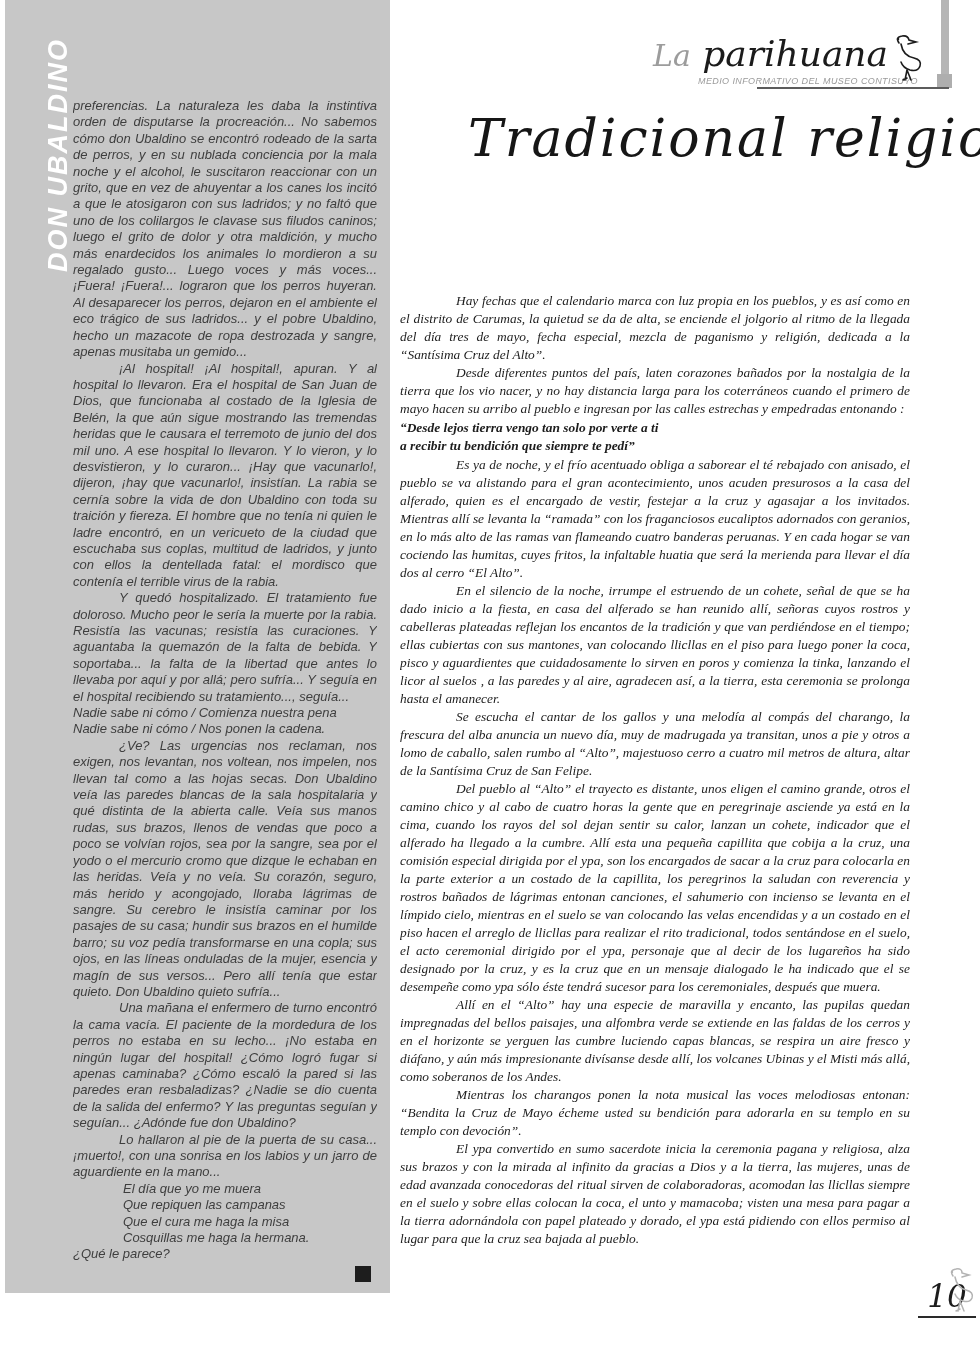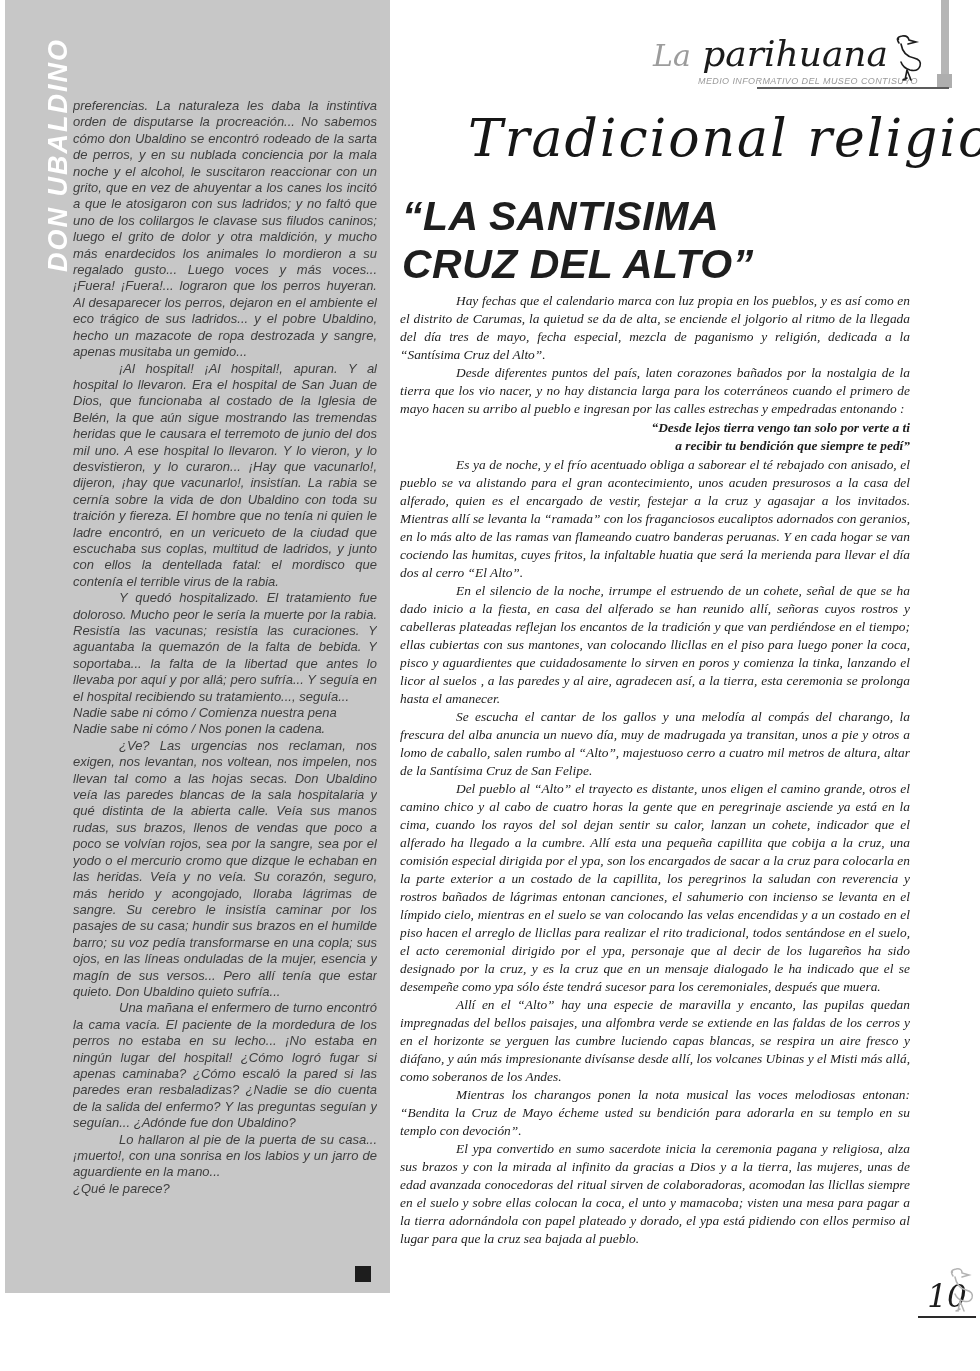--- a/index.html
+++ b/index.html
@@ -138,21 +138,21 @@
     overflow: hidden;
     font-size: 13.4px;
     line-height: 18px;
     font-style: italic;
     color: #1c1c1c;
     text-align: justify;
     font-family: Liberation Serif, serif;
   }
   .main-text p { margin: 0; text-indent: 56px; }
   .main-text .verse-center {
-    text-align: right;
+    text-align: left;
     font-weight: bold;
     margin: 1px 0;
   }
 
   
   .page-number {
     position: absolute;
     left: 918px; top: 1278px;
     width: 58px;
     font-family: "DejaVu Serif", serif;
@@ -176,20 +176,26 @@
         <p class="noindent">preferencias. La naturaleza les daba la instintiva orden de disputarse la procreación... No sabemos cómo don Ubaldino se encontró rodeado de la sarta de perros, y en su nublada conciencia por la mala noche y el alcohol, le suscitaron reaccionar con un grito, que en vez de ahuyentar a los canes los incitó a que le atosigaron con sus ladridos; y no faltó que uno de los colilargos le clavase sus filudos caninos; luego el grito de dolor y otra maldición, y mucho más enardecidos los animales lo mordieron a su regalado gusto... Luego voces y más voces... ¡Fuera! ¡Fuera!... lograron que los perros huyeran. Al desaparecer los perros, dejaron en el ambiente el eco trágico de sus ladridos... y el pobre Ubaldino, hecho un mazacote de ropa destrozada y sangre, apenas musitaba un gemido...</p>
         <p>¡Al hospital! ¡Al hospital!, apuran. Y al hospital lo llevaron. Era el hospital de San Juan de Dios, que funcionaba al costado de la Iglesia de Belén, la que aún sigue mostrando las tremendas heridas que le causara el terremoto de junio del dos mil uno. A ese hospital lo llevaron. Y lo vieron, y lo desvistieron, y lo curaron... ¡Hay que vacunarlo!, dijeron, ¡hay que vacunarlo!, insistían. La rabia se cernía sobre la vida de don Ubaldino con toda su traición y fiereza. El hombre que no tenía ni quien le ladre encontró, en un vericueto de la ciudad que escuchaba sus coplas, multitud de ladridos, y junto con ellos la dentellada fatal: el mordisco que contenía el terrible virus de la rabia.</p>
         <p>Y quedó hospitalizado. El tratamiento fue doloroso. Mucho peor le sería la muerte por la rabia. Resistía las vacunas; resistía las curaciones. Y aguantaba la quemazón de la falta de bebida. Y soportaba... la falta de la libertad que antes lo llevaba por aquí y por allá; pero sufría... Y seguía en el hospital recibiendo su tratamiento..., seguía...</p>
         <div class="verse verse-left">
           <div>Nadie sabe ni cómo / Comienza nuestra pena</div>
           <div>Nadie sabe ni cómo / Nos ponen la cadena.</div>
         </div>
         <p>¿Ve? Las urgencias nos reclaman, nos exigen, nos levantan, nos voltean, nos impelen, nos llevan tal como a las hojas secas. Don Ubaldino veía las paredes blancas de la sala hospitalaria y qué distinta de la abierta calle. Veía sus manos rudas, sus brazos, llenos de vendas que poco a poco se volvían rojos, sea por la sangre, sea por el yodo o el mercurio cromo que dizque le echaban en las heridas. Veía y no veía. Su corazón, seguro, más herido y acongojado, lloraba lágrimas de sangre. Su cerebro le insistía caminar por los pasajes de su casa; hundir sus brazos en el humilde barro; su voz pedía transformarse en una copla; sus ojos, en las líneas onduladas de la mujer, esencia y magín de sus versos... Pero allí tenía que estar quieto. Don Ubaldino quieto sufría...</p>
         <p>Una mañana el enfermero de turno encontró la cama vacía. El paciente de la mordedura de los perros no estaba en su lecho... ¡No estaba en ningún lugar del hospital! ¿Cómo logró fugar si apenas caminaba? ¿Cómo escaló la pared si las paredes eran resbaladizas? ¿Nadie se dio cuenta de la salida del enfermo? Y las preguntas seguían y seguían... ¿Adónde fue don Ubaldino?</p>
         <p>Lo hallaron al pie de la puerta de su casa... ¡muerto!, con una sonrisa en los labios y un jarro de aguardiente en la mano...</p>
+        <div class="verse verse-indent">
+          <div>El día que yo me muera</div>
+          <div>Que repiquen las campanas</div>
+          <div>Que el cura me haga la misa</div>
+          <div>Cosquillas me haga la hermana.</div>
+        </div>
         <p class="noindent">¿Qué le parece?</p>
       </div>
     <div class="end-square"></div>
   </div>
 
   <div class="masthead-rule-bar"></div>
   <div class="masthead-rule-square"></div>
   <div class="masthead">
     <div class="masthead-name"><span class="la">La</span> <span>parihuana</span></div>
     <div class="masthead-tagline">MEDIO INFORMATIVO DEL MUSEO CONTISUYO</div>
@@ -200,24 +206,20 @@
       <g fill="none" stroke="#1d1d1d" stroke-width="1.6" stroke-linecap="round">
         <path d="M10 9 q-4 -6 3 -7 q6 -1 7 4 l7 2 -8 2"></path>
         <path d="M12 10 q2 12 13 14 q8 2 6 8 q-2 6 -10 4 q-7 -2 -9 -8"></path>
         <path d="M18 36 l-2 10 m2 -10 l4 10 m-4 -2 l-4 2"></path>
       </g>
       <circle cx="9" cy="5" r="1.3" fill="#1d1d1d"></circle>
     </svg>
   </div>
 
   <div class="script-subtitle">Tradicional religiosa</div>
-  <div class="main-title">
-    <div>“LA SANTISIMA</div>
-    <div>CRUZ DEL ALTO”</div>
-  </div>
 
   <div class="main-text" id="main-paragraphs">
       <p>Hay fechas que el calendario marca con luz propia en los pueblos, y es así como en el distrito de Carumas, la quietud se da de alta, se enciende el jolgorio al ritmo de la llegada del día tres de mayo, fecha especial, mezcla de paganismo y religión, dedicada a la “Santísima Cruz del Alto”.</p>
       <p>Desde diferentes puntos del país, laten corazones bañados por la nostalgia de la tierra que los vio nacer, y no hay distancia larga para los coterráneos cuando el primero de mayo hacen su arribo al pueblo e ingresan por las calles estrechas y empedradas entonando :</p>
       <div class="verse verse-center">
         <div>“Desde lejos tierra vengo tan solo por verte a ti</div>
         <div>a recibir tu bendición que siempre te pedí”</div>
       </div>
       <p>Es ya de noche, y el frío acentuado obliga a saborear el té rebajado con anisado, el pueblo se va alistando para el gran acontecimiento, unos acuden presurosos a la casa del alferado, quien es el encargado de vestir, festejar a la cruz y agasajar a los invitados. Mientras allí se levanta la “ramada” con los fraganciosos eucaliptos adornados con geranios, en lo más alto de las ramas van flameando cuatro banderas peruanas. Y en cada hogar se van cociendo las humitas, cuyes fritos, la infaltable huatia que será la merienda para llevar el día dos al cerro “El Alto”.</p>
       <p>En el silencio de la noche, irrumpe el estruendo de un cohete, señal de que se ha dado inicio a la fiesta, en casa del alferado se han reunido allí, señoras cuyos rostros y cabelleras plateadas reflejan los encantos de la tradición y que van perdiéndose en el tiempo; ellas cubiertas con sus mantones, van colocando llicllas en el piso para luego poner la coca, pisco y aguardientes que cuidadosamente lo sirven en poros y comienza la tinka, lanzando el licor al suelos , a las paredes y al aire, agradecen así, a la tierra, esta ceremonia se prolonga hasta el amanecer.</p>

